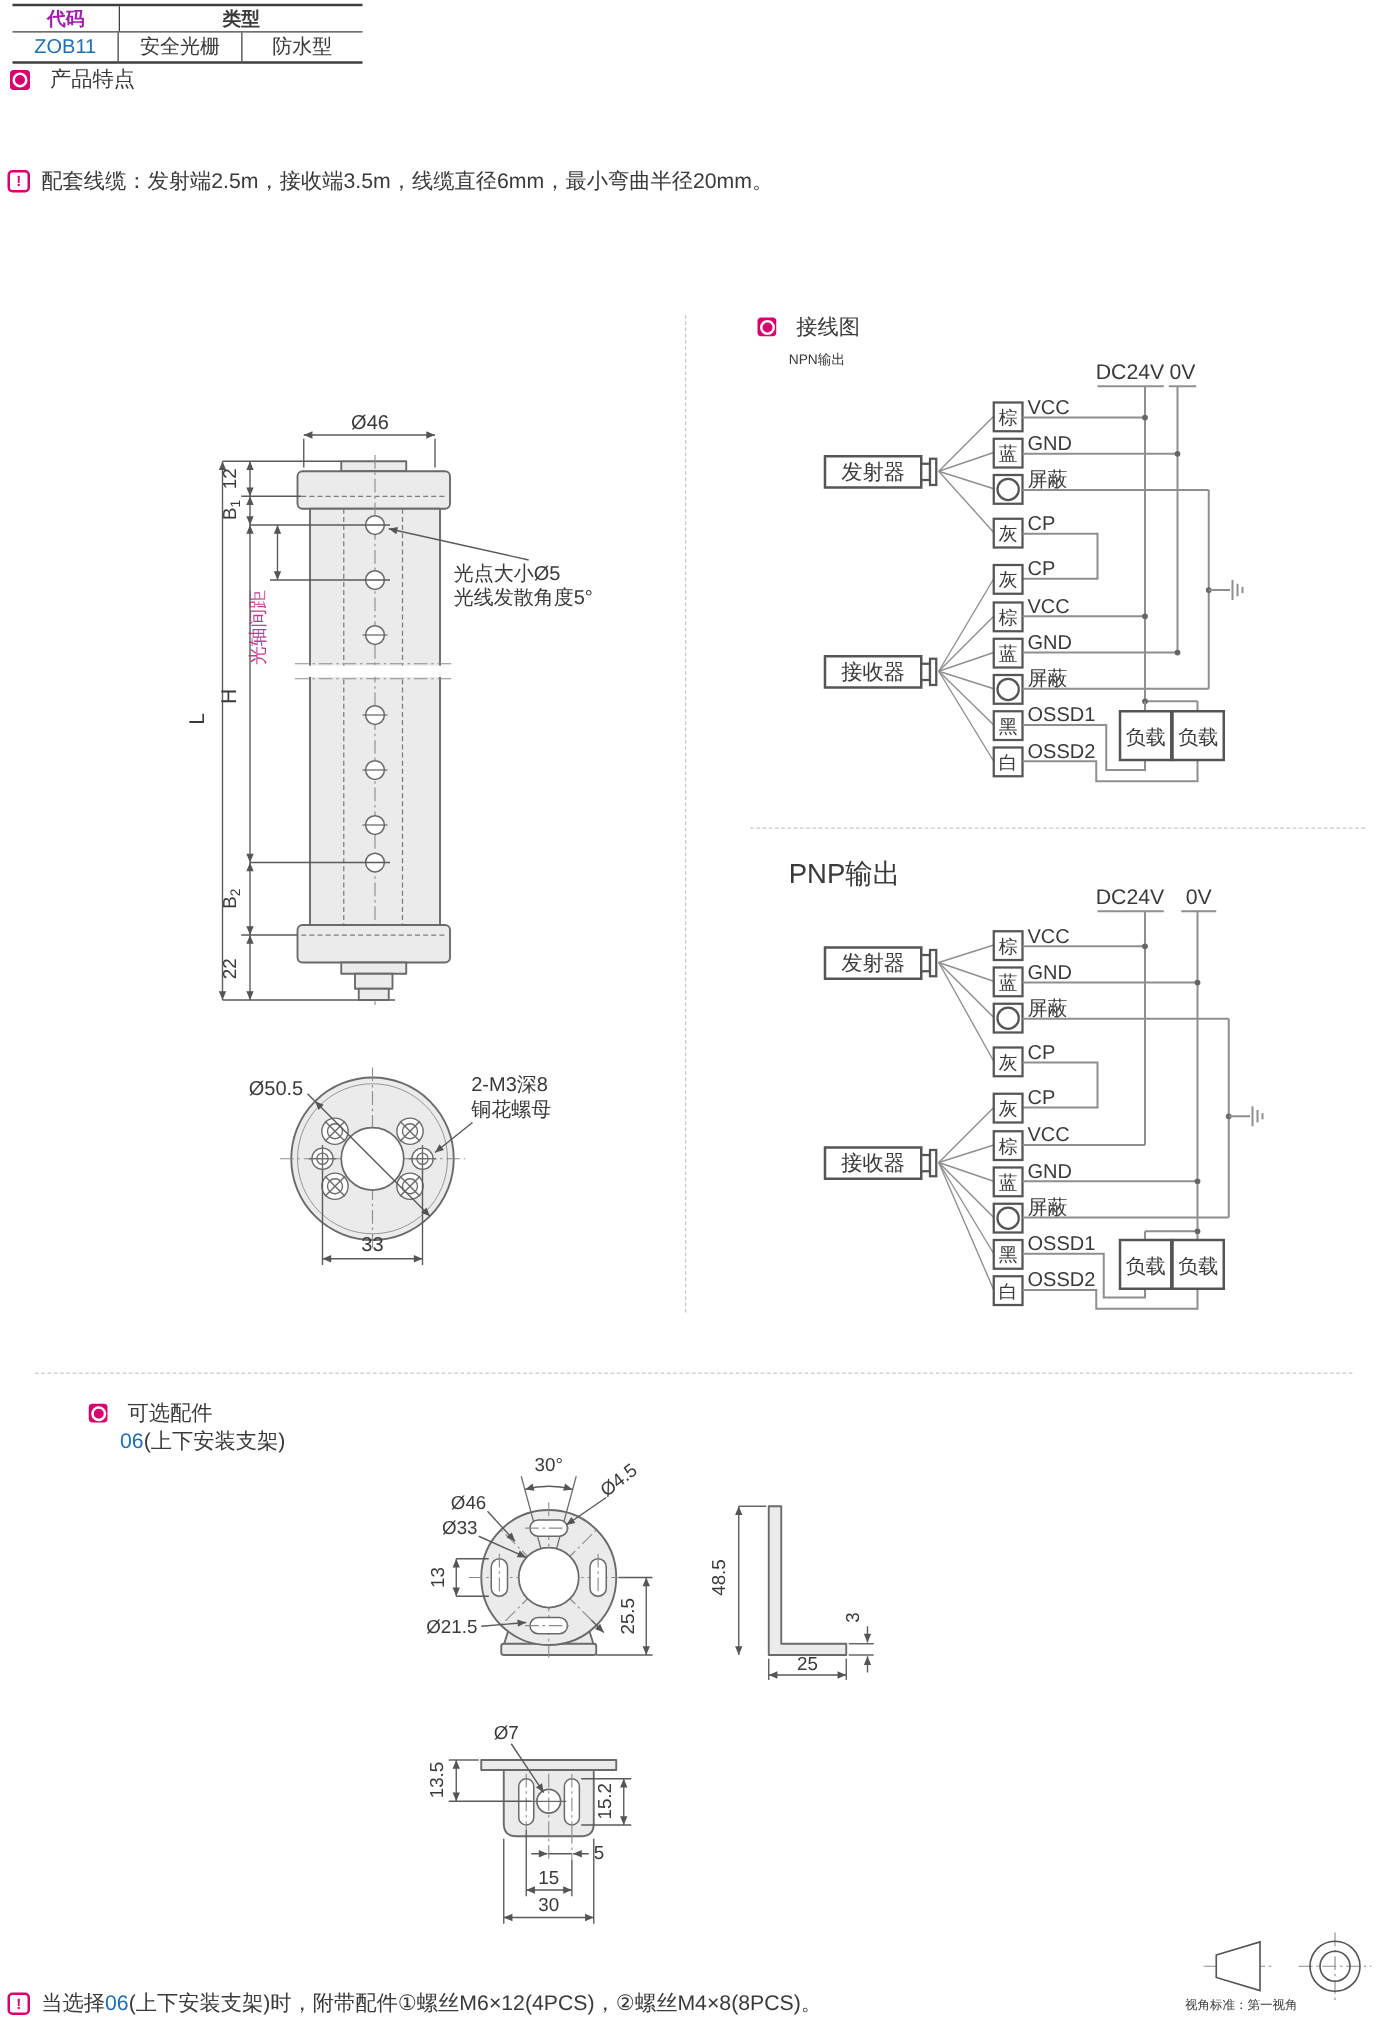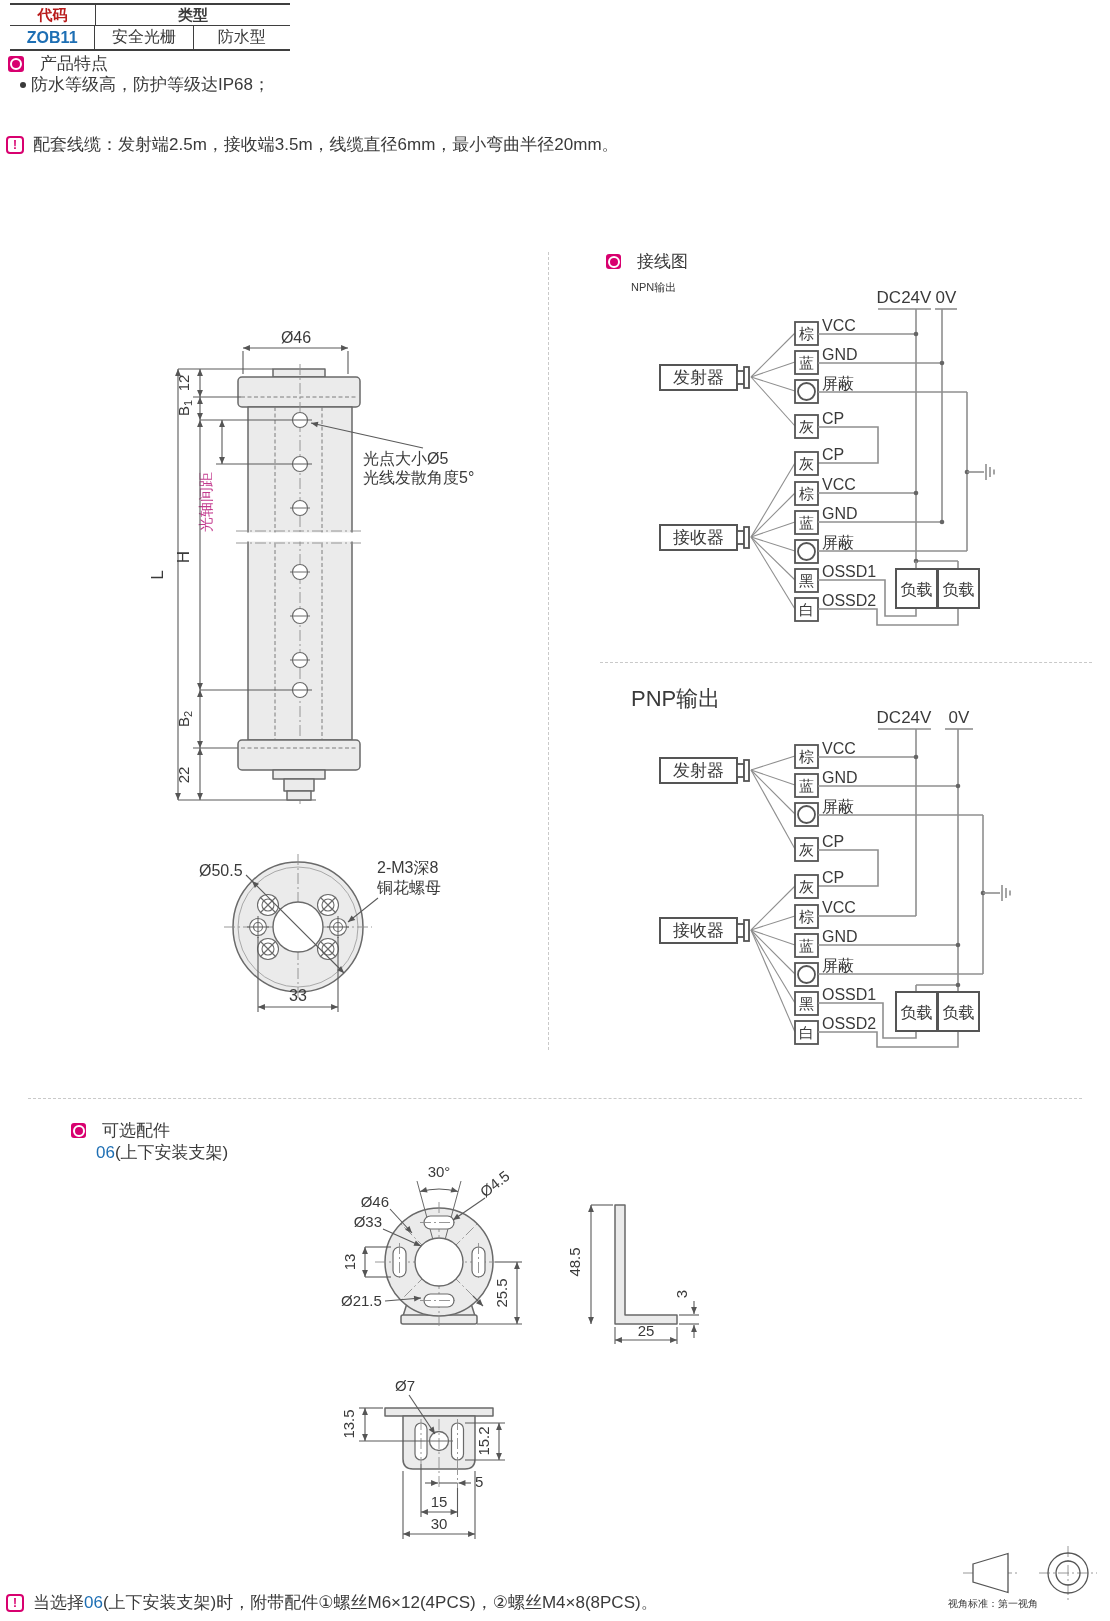--- a/index.html
+++ b/index.html
@@ -8,37 +8,37 @@
   .abs{position:absolute}
 
   
   .tbl{position:absolute;left:10px;top:3px;width:280px;font-size:16px;
        border-top:2px solid #3f3f3f;border-bottom:2px solid #3f3f3f}
   .tbl .r1{display:flex;height:20px;border-bottom:1.5px solid #3f3f3f;font-weight:bold;font-size:15px}
   .tbl .r2{display:flex;height:23px}
   .tbl .c{display:flex;align-items:center;justify-content:center}
   .c-code{width:85px}
   .c-type{flex:1;border-left:1.5px solid #3f3f3f}
-  .c-zob{width:85px;font-weight:bold}
+  .c-zob{width:85px;font-weight:normal}
   .c-t1{width:98px;border-left:1.5px solid #3f3f3f}
   .c-t2{width:97px;border-left:1.5px solid #3f3f3f}
 
   
   .sq{width:16px;height:16px;background:#d8006f;border-radius:3px;
       display:flex;align-items:center;justify-content:center;flex:0 0 auto}
   .sq i{display:block;width:8px;height:8px;border:2px solid #fff;border-radius:50%}
   .bang{width:14px;height:14px;border:2.2px solid #d8006f;border-radius:4px;color:#d8006f;
         font-weight:bold;font-size:12px;display:flex;align-items:center;justify-content:center;flex:0 0 auto}
   .hrow{display:flex;align-items:center;gap:16px;font-size:17px}
 
   .feat-item{display:flex;align-items:flex-start;font-size:17px;line-height:20px;margin:0}
   .blt{width:6px;height:6px;border-radius:50%;background:#3a3a3a;margin:7px 5px 0 0;flex:0 0 auto}
 
   .blue{color:#1e6fb4}
-  .magenta{color:#b91c1c}
+  .magenta{color:#a21caf}
 
   
   .vdiv{position:absolute;left:548px;top:252px;height:798px;width:0;border-left:1.5px dashed #c9c9c9}
   .hdiv{position:absolute;height:0;border-top:1.5px dashed #c9c9c9}
 
   
   svg{overflow:visible}
   svg text{font-family:"Liberation Sans","DejaVu Sans",sans-serif;fill:#3a3a3a}
   .ol{fill:#ebebeb;stroke:#6a6a6a;stroke-width:1.5;stroke-linejoin:round}
   .slot{fill:#ffffff;stroke:#6a6a6a;stroke-width:1.2}
@@ -80,24 +80,20 @@
     </div>
   </div>
 
   <div class="abs hrow" style="left:8px;top:52px">
     <span class="sq">
         <i></i>
       </span>
     <span>产品特点</span>
   </div>
   <div class="abs" style="left:20px;top:75px;width:1000px">
-    <div class="feat-item">
-        <span class="blt"></span>
-        <span>防水等级高，防护等级达IP68；</span>
-      </div>
   </div>
   <div class="abs hrow" style="left:6px;top:133px;gap:9px">
     <span class="bang">!</span>
     <span>配套线缆：发射端2.5m，接收端3.5m，线缆直径6mm，最小弯曲半径20mm。</span>
   </div>
 
   <div class="vdiv"></div>
   <div class="hdiv" style="left:600px;top:662px;width:492px"></div>
   <div class="hdiv" style="left:28px;top:1098px;width:1054px"></div>
 

